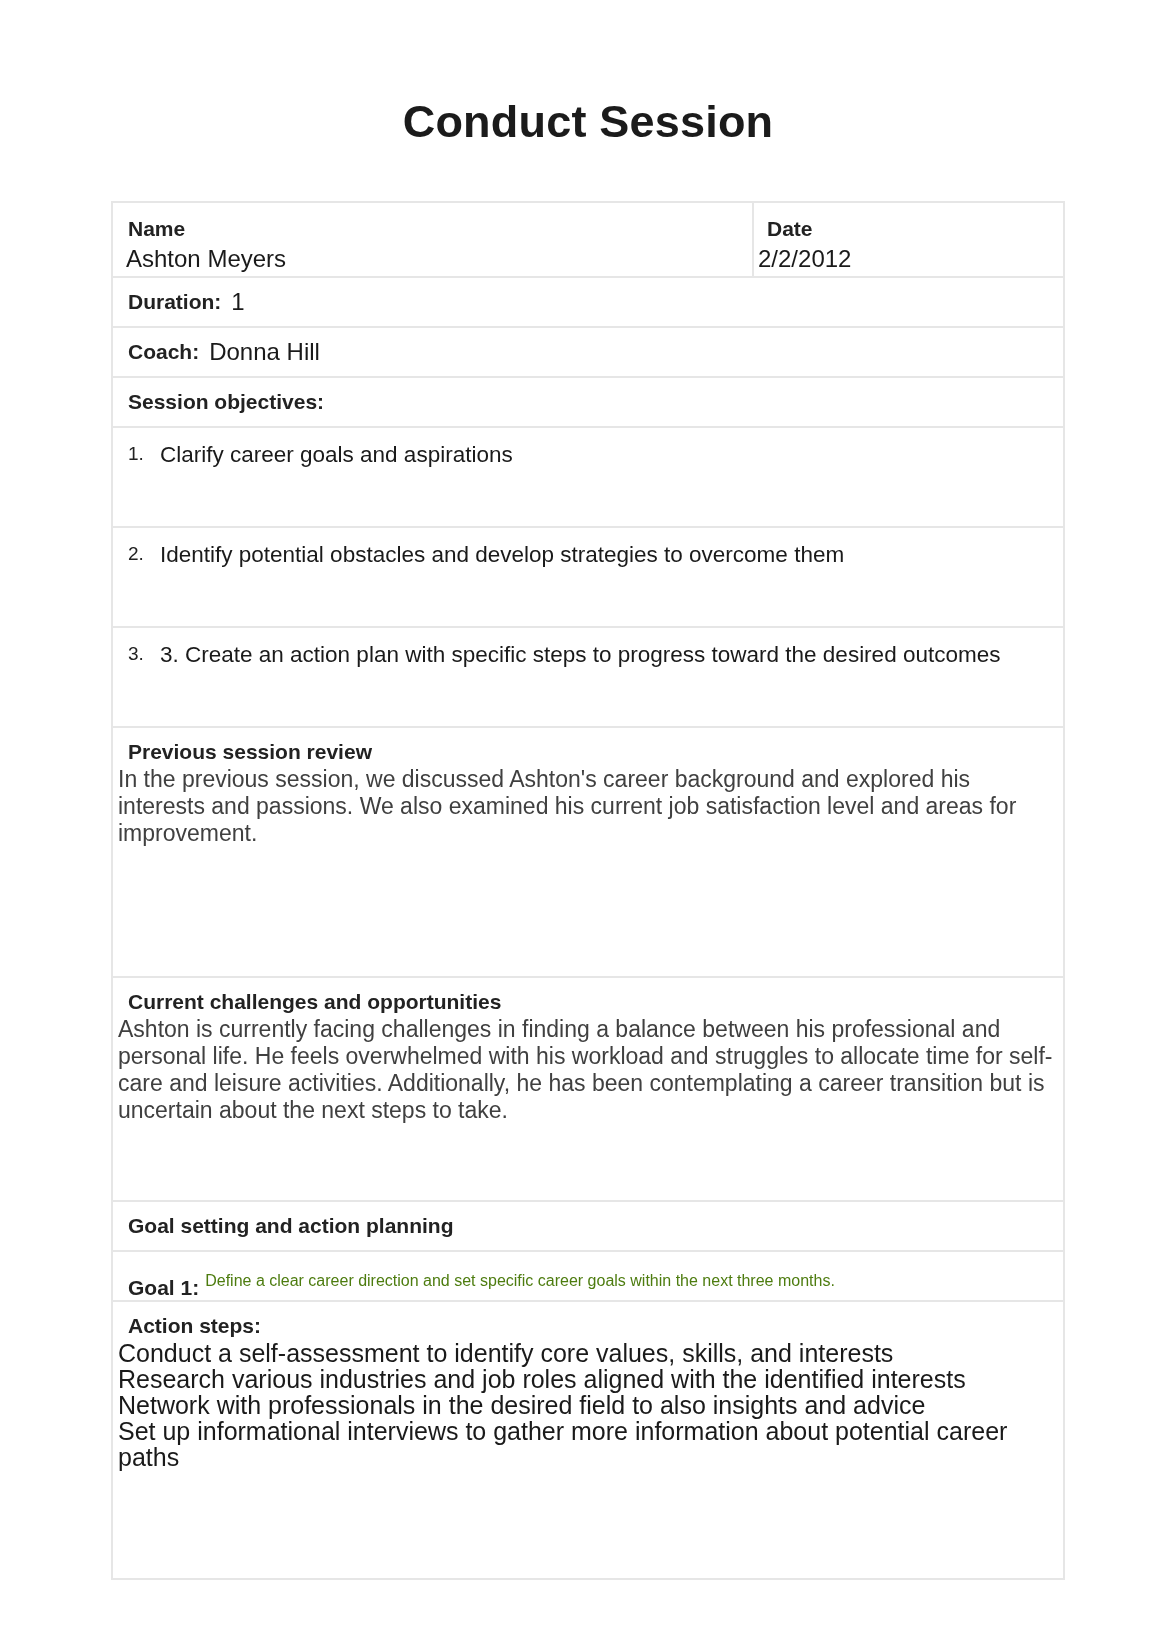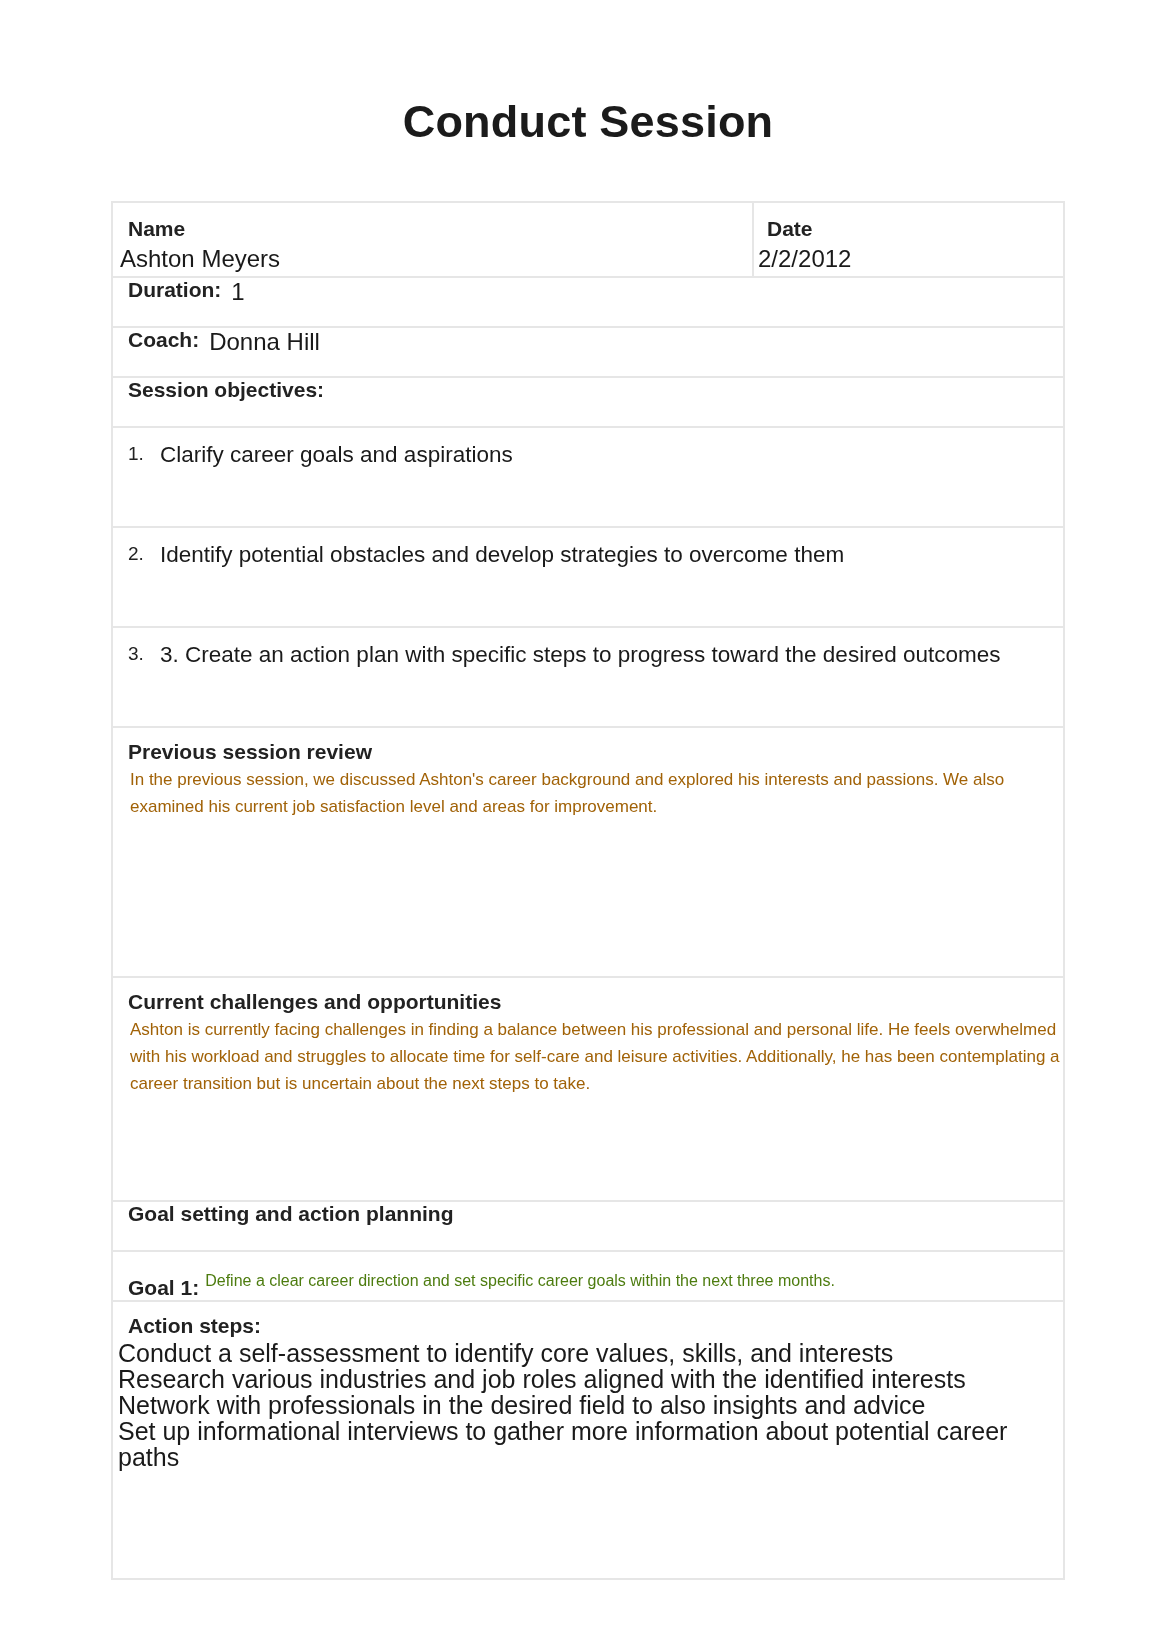--- a/index.html
+++ b/index.html
@@ -17,32 +17,32 @@
   }
   .row {
     position: relative; box-sizing: border-box;
     border-bottom: 2px solid #e6e6e6;
   }
   .row:last-child { border-bottom: none; }
   .label {
     font-weight: bold; font-size: 21px; color: #222;
   }
   .value { font-size: 24px; color: #1a1a1a; }
-  .body-text { font-size: 17px; line-height: 27px; color: #a16207; margin-left: 12px; }
+  .body-text { font-size: 23px; line-height: 27px; color: #404040; }
 
   .r-namedate { height: 75px; display: flex; }
   .r-namedate .cell { position: relative; height: 100%; box-sizing: border-box; }
   .r-namedate .cell.name { width: 641px; border-right: 2px solid #e6e6e6; }
   .r-namedate .cell.date { flex: 1; border-radius: 22px; }
   .r-namedate .label { position: absolute; top: 14px; left: 15px; }
-  .r-namedate .value { position: absolute; top: 42px; left: 7px; }
+  .r-namedate .value { position: absolute; top: 42px; left: 13px; }
   .r-namedate .cell.date .label { left: 13px; }
   .r-namedate .cell.date .value { left: 4px; }
 
-  .r-inline { height: 50px; display: flex; padding-left: 15px; }
+  .r-inline { height: 50px; display: flex; align-items: center; padding-left: 15px; }
   .r-inline .label { margin-right: 10px; }
   .r-inline .value { font-size: 24px; }
 
   .r-obj { height: 100px; padding-left: 15px; padding-top: 14px; box-sizing: border-box; display: flex; align-items: flex-start; }
   .r-obj .num { font-size: 19px; width: 32px; color: #222; margin-top: 1px; }
   .r-obj .txt { font-size: 22.5px; color: #1a1a1a; text-align: center; }
 
   .r-section { padding: 12px 0 0 5px; box-sizing: border-box; }
   .r-section .label { display: block; padding-left: 10px; margin-bottom: 2px; }
   .r-prev { height: 250px; }

